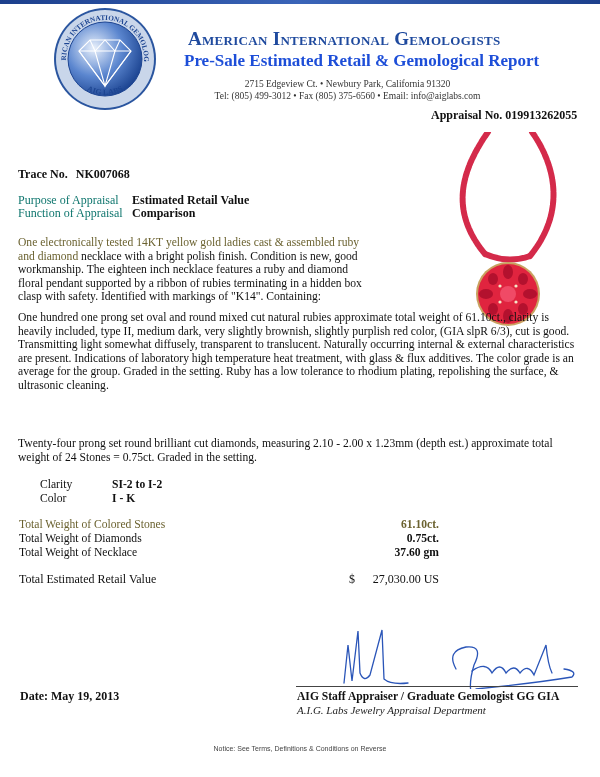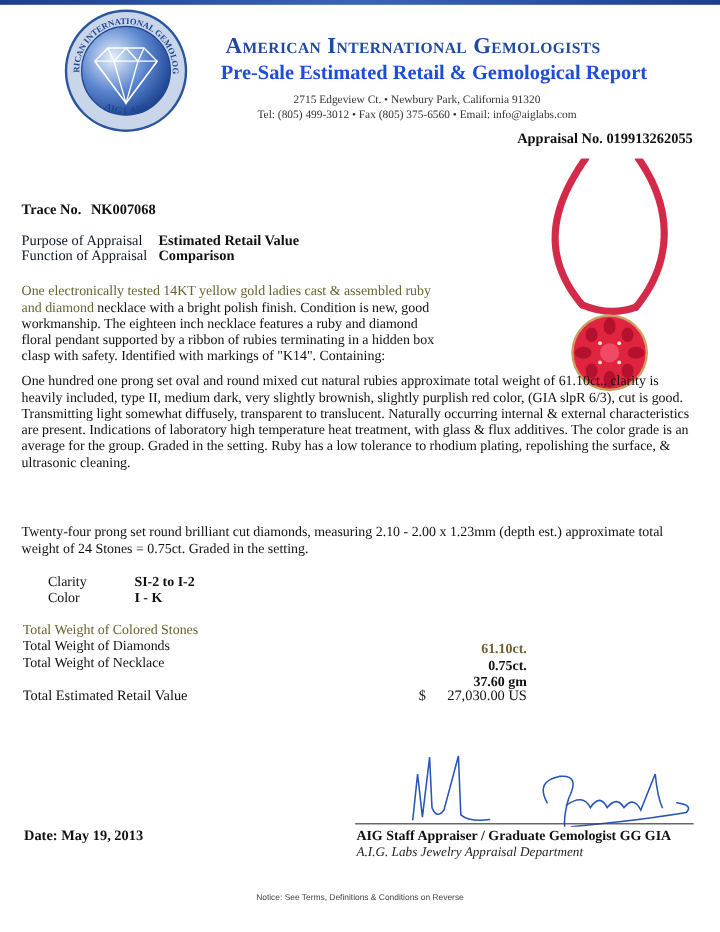--- a/index.html
+++ b/index.html
@@ -6,33 +6,33 @@
     body { width: 600px; height: 777px; position: relative; overflow: hidden; font-family: "Liberation Serif", serif; color: #111; }
     .topbar { position: absolute; left: 0; top: 0; width: 600px; height: 4px; background: linear-gradient(to right, #1c3f8c, #3a64b8, #1c3f8c); }
     .logo { position: absolute; left: 52px; top: 6px; width: 106px; height: 106px; }
     .org-name { position: absolute; left: 188px; top: 28px; font-size: 19px; font-weight: bold; color: #1f4a9e; letter-spacing: 0.3px; font-variant: small-caps; white-space: nowrap; }
     .report-title { position: absolute; left: 184px; top: 51px; font-size: 17px; font-weight: bold; color: #1d4ed8; white-space: nowrap; }
     .address { position: absolute; left: 0; top: 78px; width: 640px; text-align: center; font-size: 9.5px; color: #333; line-height: 12px; padding-left: 55px; box-sizing: border-box; }
     .appraisal-no { position: absolute; left: 431px; top: 108px; font-size: 12px; font-weight: bold; white-space: nowrap; }
     .trace { position: absolute; left: 18px; top: 167px; font-size: 12px; font-weight: bold; white-space: nowrap; }
     .trace .val { margin-left: 8px; margin-top: 32px; }
     .kv { position: absolute; left: 18px; font-size: 12px; white-space: nowrap; }
-    .kv .k { display: inline-block; width: 114px; color: #0f172a; }
+    .kv .k { display: inline-block; width: 114px; color: #0f766e; }
     .kv .v { font-weight: bold; }
     .para { position: absolute; left: 18px; font-size: 11.6px; line-height: 13.5px; color: #111; }
     .p1 { top: 236px; width: 350px; }
     .p1 .olive { color: #6b6230; }
     .p2 { top: 311px; width: 560px; }
     .p3 { top: 437px; width: 560px; }
     .necklace { position: absolute; left: 430px; top: 132px; width: 160px; height: 200px; }
     .grade { position: absolute; left: 40px; font-size: 11.6px; white-space: nowrap; }
     .grade .k { display: inline-block; width: 72px; }
     .grade .v { font-weight: bold; }
     .wt { position: absolute; left: 19px; width: 420px; font-size: 11.6px; white-space: nowrap; }
-    .wt .v { position: absolute; right: 0; top: 16px; font-weight: bold; text-align: center; }
+    .wt .v { position: absolute; right: 0; top: 0; font-weight: bold; text-align: center; }
     .wt.olive, .wt.olive .v { color: #6b6230; }
     .total { position: absolute; left: 19px; top: 572px; width: 420px; font-size: 12px; font-weight: normal; white-space: nowrap; }
     .total .v { position: absolute; right: 0; top: 0; }
     .total .cur { position: absolute; right: 84px; top: 0; }
     .date { position: absolute; left: 20px; top: 689px; font-size: 12px; font-weight: bold; white-space: nowrap; }
     .sig { position: absolute; left: 296px; top: 625px; width: 290px; height: 64px; }
     .sig-line { position: absolute; left: 296px; top: 686px; width: 282px; height: 1px; background: #444; }
     .sig-title { position: absolute; left: 297px; top: 690px; font-size: 11.6px; font-weight: bold; white-space: nowrap; }
     .sig-dept { position: absolute; left: 297px; top: 704px; font-size: 11px; font-style: italic; white-space: nowrap; color: #222; }
     .notice { position: absolute; left: 0; top: 745px; width: 600px; text-align: center; font-family: "Liberation Sans", sans-serif; font-size: 7px; color: #444; }

